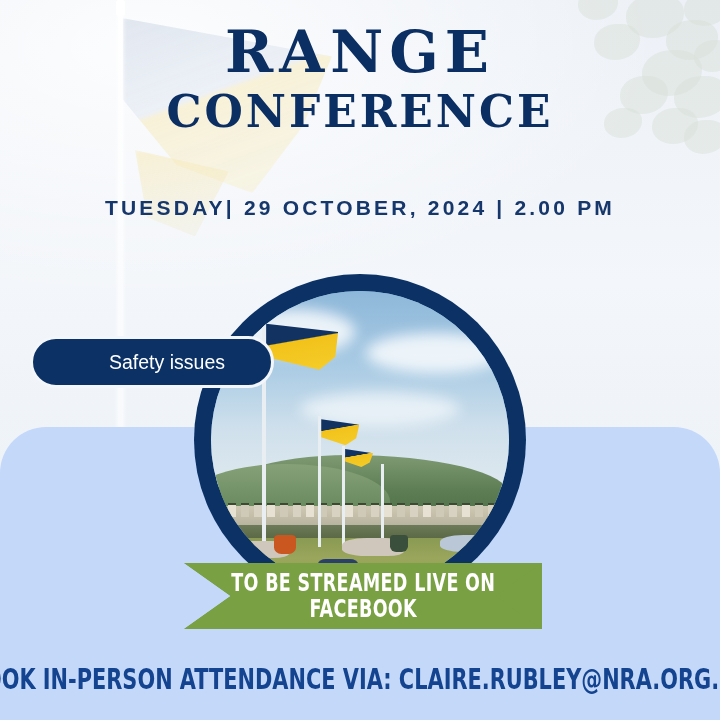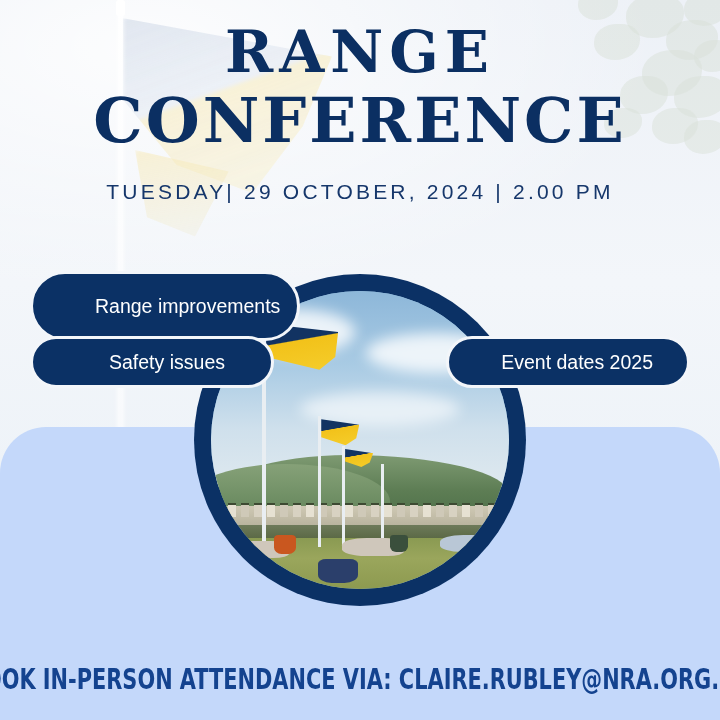--- a/index.html
+++ b/index.html
@@ -88,30 +88,30 @@
     position: absolute;
     left: 0; right: 0;
     text-align: center;
     color: #0b2f62;
     font-family: "DejaVu Serif", serif;
     font-weight: bold;
     line-height: 0.92;
     letter-spacing: 2px;
   }
   .title-1 { top: 26px; font-size: 58px; letter-spacing: 6px; }
-  .title-2 { top: 92px; font-size: 62px; letter-spacing: 3px; }
+  .title-2 { top: 92px; font-size: 44px; letter-spacing: 3px; }
 
   .subtitle {
     position: absolute;
-    top: 180px; left: 0; right: 0;
+    top: 196px; left: 0; right: 0;
     text-align: center;
     color: #16376b;
     font-family: "Liberation Sans", sans-serif;
     font-size: 21px;
-    font-weight: normal;
+    font-weight: bold;
     letter-spacing: 3.2px;
     white-space: nowrap;
   }
 
   
   .lower-panel {
     position: absolute;
     left: 0; top: 427px;
     width: 720px; height: 293px;
     background: #c4d8fa;
@@ -378,28 +378,30 @@
 
       <div class="p-shooter" style="left:6%;top:84%;width:60px;height:17px;"></div>
       <div class="p-bag" style="left:21%;top:82%;width:22px;height:19px;background:#c9571f;"></div>
       <div class="p-shooter" style="left:44%;top:83%;width:62px;height:18px;"></div>
       <div class="p-bag" style="left:60%;top:82%;width:18px;height:17px;background:#3a4f3c;"></div>
       <div class="p-shooter" style="left:77%;top:82%;width:58px;height:17px;background:#b9c7d6;"></div>
       <div class="p-bag" style="left:36%;top:90%;width:40px;height:24px;"></div>
     </div>
   </div>
 
-  <div class="pill pill-tl">
-    <span>Range improvements</span>
-  </div>
   <div class="pill pill-bl">
     <span>Safety issues</span>
   </div>
-  <div class="pill pill-br">
-    <span>Event dates 2025</span>
+
+  <div class="ribbon">
+    <div class="ribbon-inner">
+      <div class="ribbon-text">
+        <div>TO BE STREAMED LIVE ON</div>
+        <div>FACEBOOK</div>
+      </div>
+    </div>
   </div>
-
 
   <div class="footer">
     <div class="footer-text">BOOK IN-PERSON ATTENDANCE VIA: CLAIRE.RUBLEY@NRA.ORG.UK</div>
   </div>
 
 </div>
 
 </body></html>

